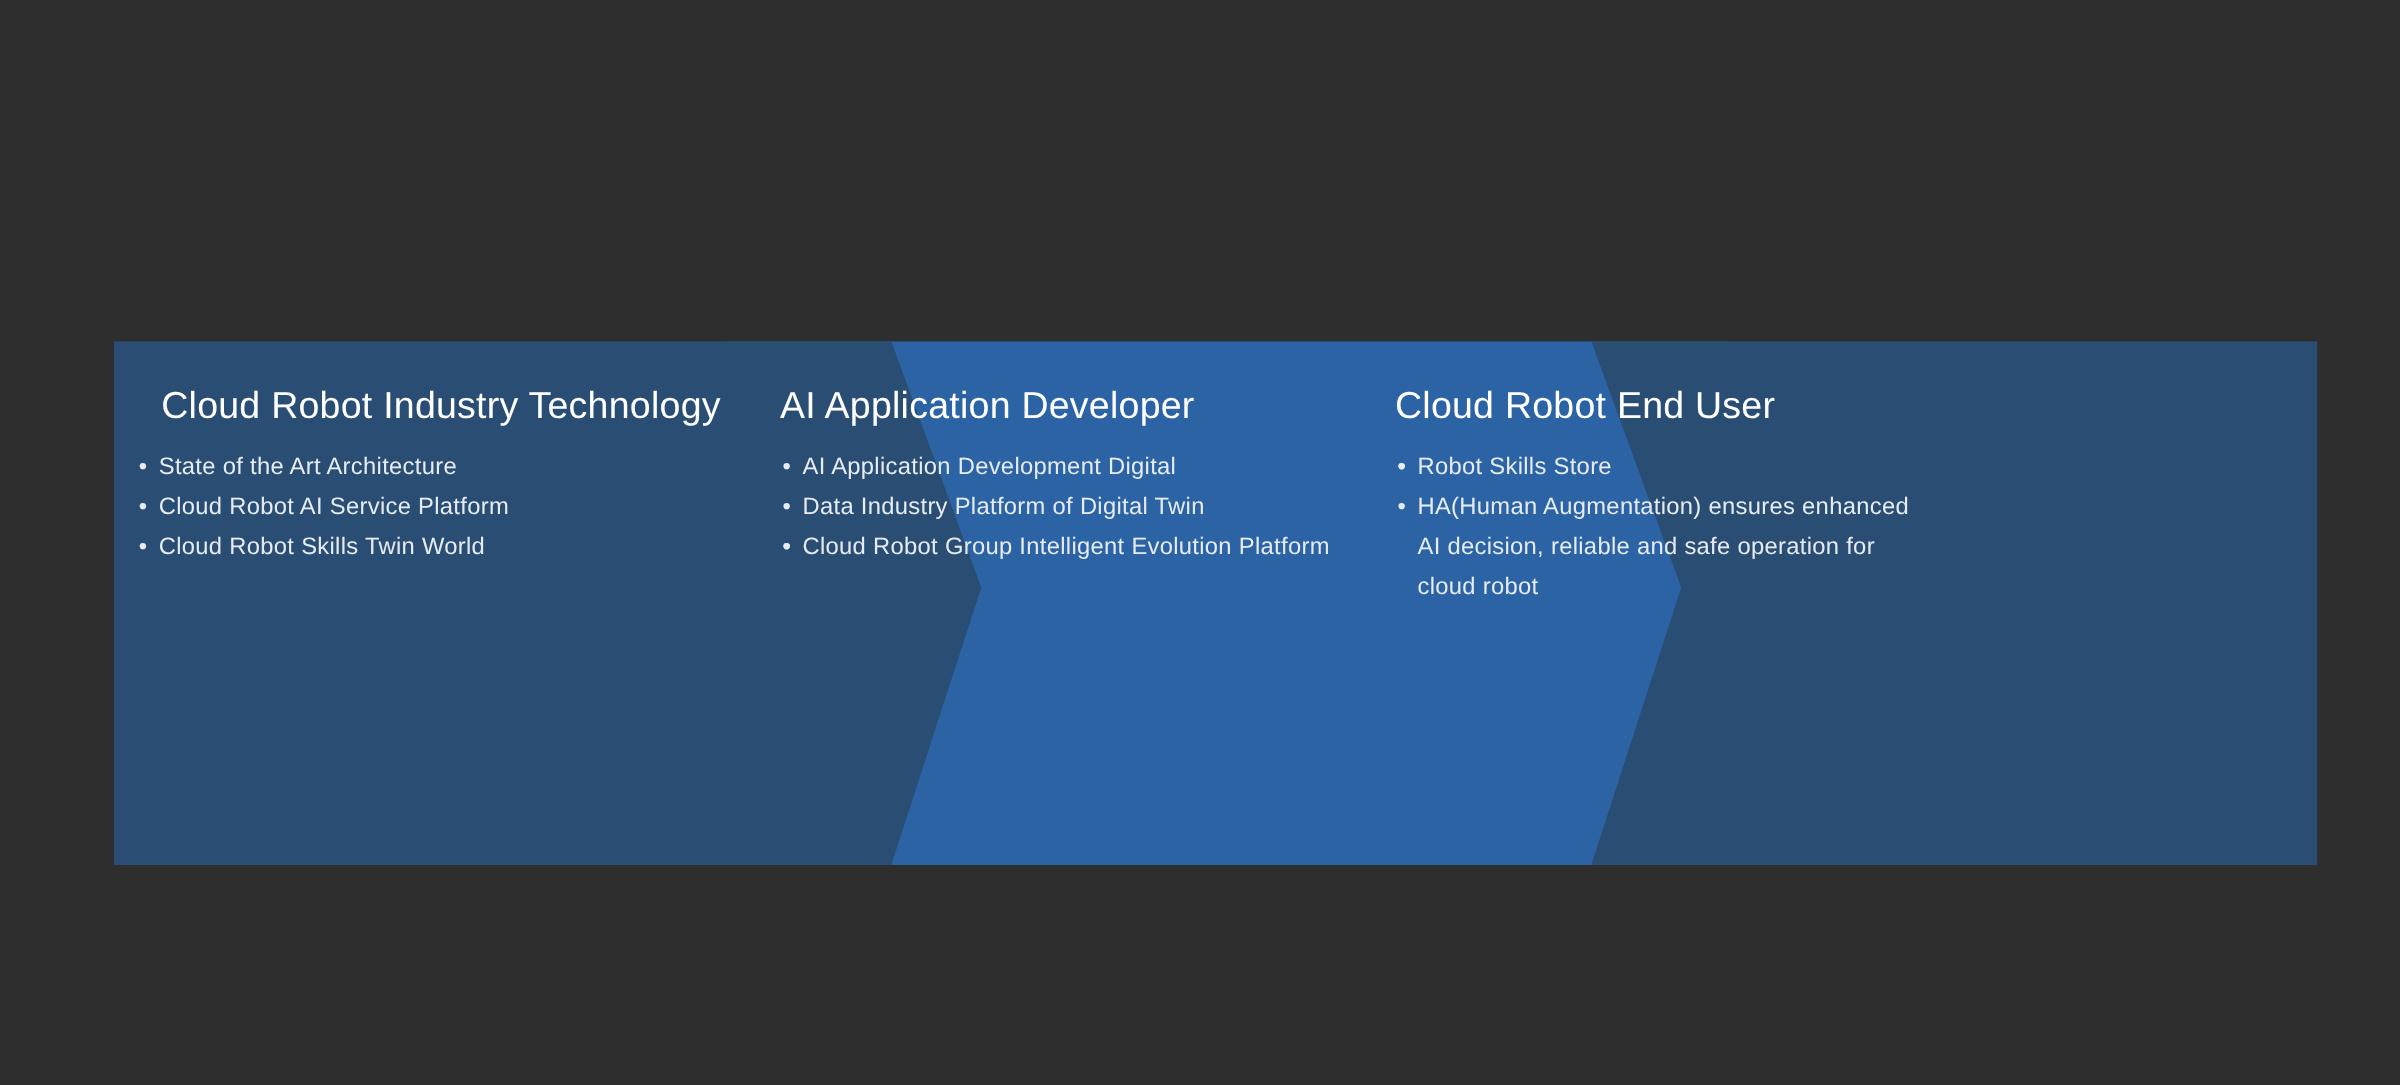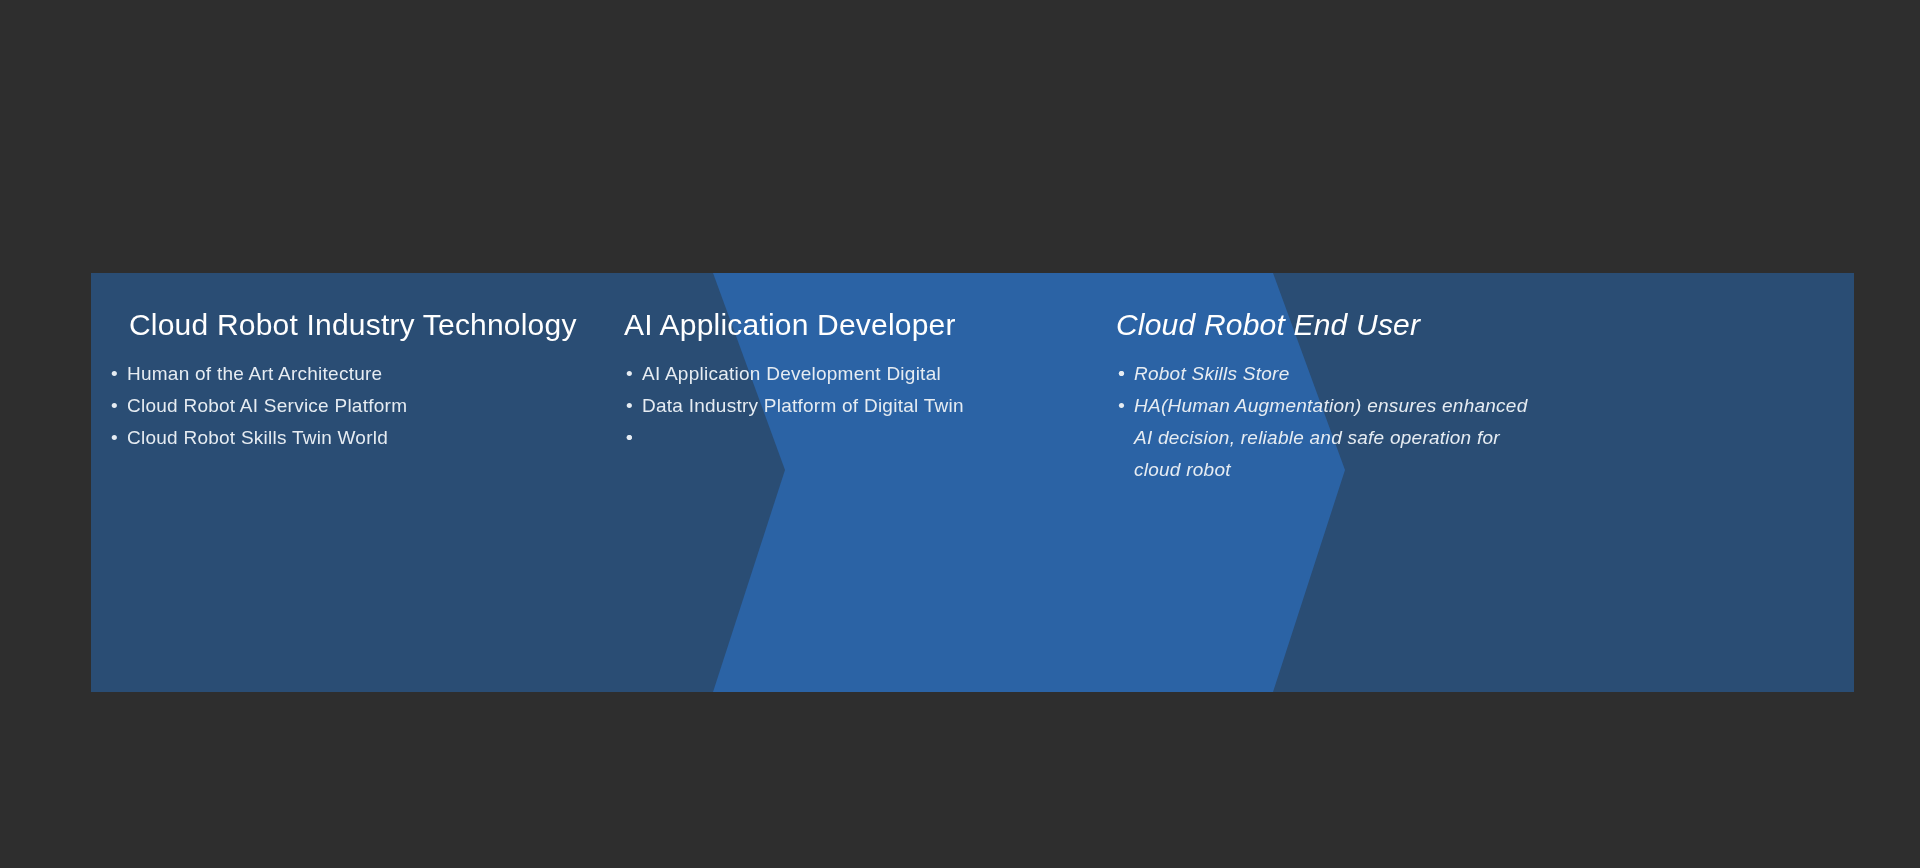--- a/index.html
+++ b/index.html
@@ -37,21 +37,21 @@
 
   
   .panel {
     position: absolute;
     top: 0;
     height: 100%;
     box-sizing: border-box;
   }
   #panel-1 { left: 0px;    width: 700px; padding-left: 23px; }
   #panel-2 { left: 533px;  width: 700px; padding-left: 0px;  }
-  #panel-3 { left: 1025px; width: 738px; padding-left: 0px; font-style: italic;  }
+  #panel-3 { left: 1025px; width: 738px; padding-left: 0px;  }
 
   .panel-heading {
     position: absolute;
     color: #ffffff;
     font-size: 30px;
     font-weight: 400;
     letter-spacing: 0.2px;
     white-space: nowrap;
     margin: 0;
   }
@@ -103,21 +103,21 @@
     <polygon points="0,0 622,0 694,197 622,419 0,419" fill="#2a4d74"></polygon>
 
     <polygon points="1182,0 1763,0 1763,419 1182,419 1254,197" fill="#2a4d74"></polygon>
   </svg>
 
   <div class="panel" id="panel-1">
     <h2 class="panel-heading">Cloud Robot Industry Technology</h2>
     <ul class="bullet-list">
       <li class="bullet-item">
         <span class="bullet-dot">•</span>
-        <span>Human of the Art Architecture</span>
+        <span>State of the Art Architecture</span>
       </li>
       <li class="bullet-item">
         <span class="bullet-dot">•</span>
         <span>Cloud Robot AI Service Platform</span>
       </li>
       <li class="bullet-item">
         <span class="bullet-dot">•</span>
         <span>Cloud Robot Skills Twin World</span>
       </li>
     </ul>
@@ -132,20 +132,21 @@
       </li>
       <li class="bullet-item">
         <span class="bullet-dot">•</span>
         <span>Data Industry Platform of Digital Twin</span>
       </li>
       <li class="bullet-item">
         <span class="bullet-dot">•</span>
       </li>
       <li class="bullet-item">
         <span class="bullet-dot">•</span>
+        <span>Cloud Robot Group Intelligent Evolution Platform</span>
       </li>
     </ul>
   </div>
 
   <div class="panel" id="panel-3">
     <h2 class="panel-heading">Cloud Robot End User</h2>
     <ul class="bullet-list">
       <li class="bullet-item">
         <span class="bullet-dot">•</span>
       </li>

